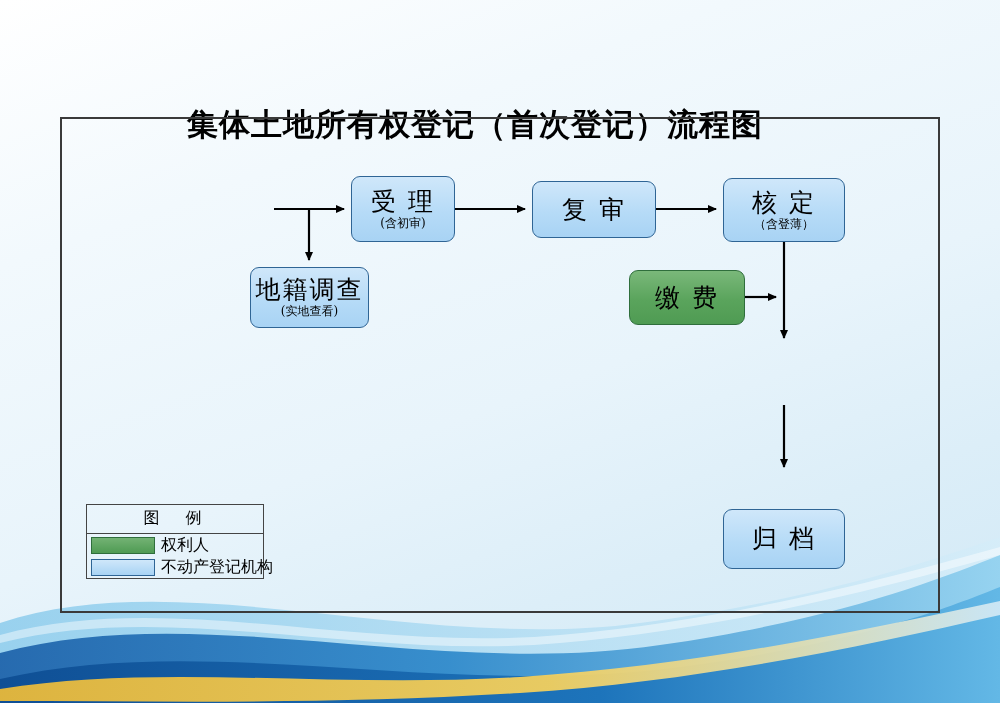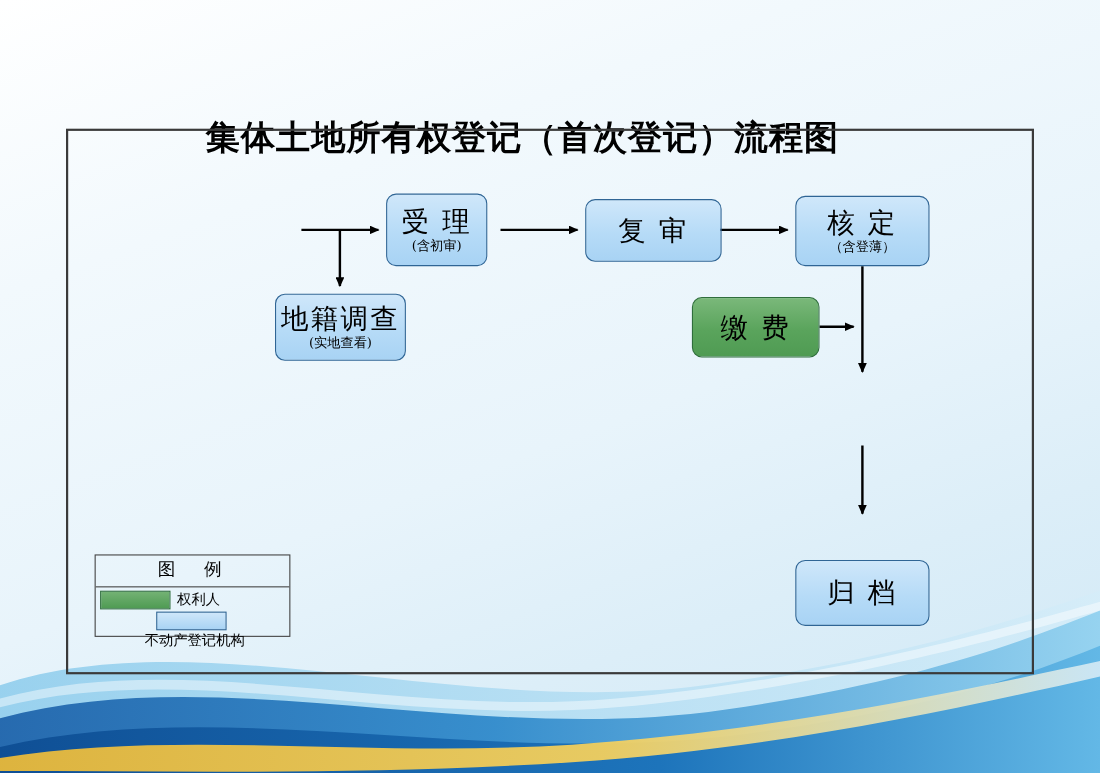--- a/index.html
+++ b/index.html
@@ -85,21 +85,21 @@
     background: linear-gradient(180deg, #cfe7fa 0%, #b6dbf7 55%, #a8d3f4 100%);
     border-color: #2f6595;
   }
   .node.green {
     background: linear-gradient(180deg, #7ab87a 0%, #5aa45c 55%, #4f9b53 100%);
     border-color: #2f6e3c;
   }
 
   
   #node-apply     { left: 149px; top: 178px; width: 125px; height: 62px; }
-  #node-accept    { left: 351px; top: 176px; width: 92px; height: 66px; }
+  #node-accept    { left: 351px; top: 176px; width: 104px; height: 66px; }
   #node-review    { left: 532px; top: 181px; width: 124px; height: 57px; }
   #node-approve   { left: 723px; top: 178px; width: 122px; height: 64px; }
   #node-survey    { left: 250px; top: 267px; width: 119px; height: 61px; }
   #node-pay       { left: 629px; top: 270px; width: 116px; height: 55px; }
   #node-cert      { left: 723px; top: 345px; width: 122px; height: 60px; }
   #node-archive   { left: 723px; top: 474px; width: 122px; height: 60px; margin-top: 35px; }
 
   
   #connectors {
     position: absolute;
@@ -130,34 +130,33 @@
     color: #000;
   }
   #legend .legend-row {
     display: flex;
     align-items: center;
     height: 22px;
     padding-left: 4px;
   }
   #legend .legend-row + .legend-row {
     border-top: 0px;
-    flex-direction: column;
   }
   #legend .swatch {
     width: 62px;
     height: 15px;
     border: 1px solid #3c3c3c;
     margin-right: 6px;
     flex: none;
   }
   #legend .swatch.green { background: linear-gradient(180deg,#73b274 0%,#4f9b53 100%); border-color:#2f6e3c; }
   #legend .swatch.blue  { background: linear-gradient(180deg,#cfe7fa 0%,#a8d3f4 100%); border-color:#2f6595; }
   #legend .legend-label {
     font-family: "DejaVu Serif", "Liberation Serif", serif;
-    font-size: 13px;
+    font-size: 16px;
     color: #000;
     white-space: nowrap;
   }
 </style>
 </head>
 <body>
 
 <div id="page">
 
   <svg class="deco" viewBox="0 0 1000 200" preserveAspectRatio="none">

